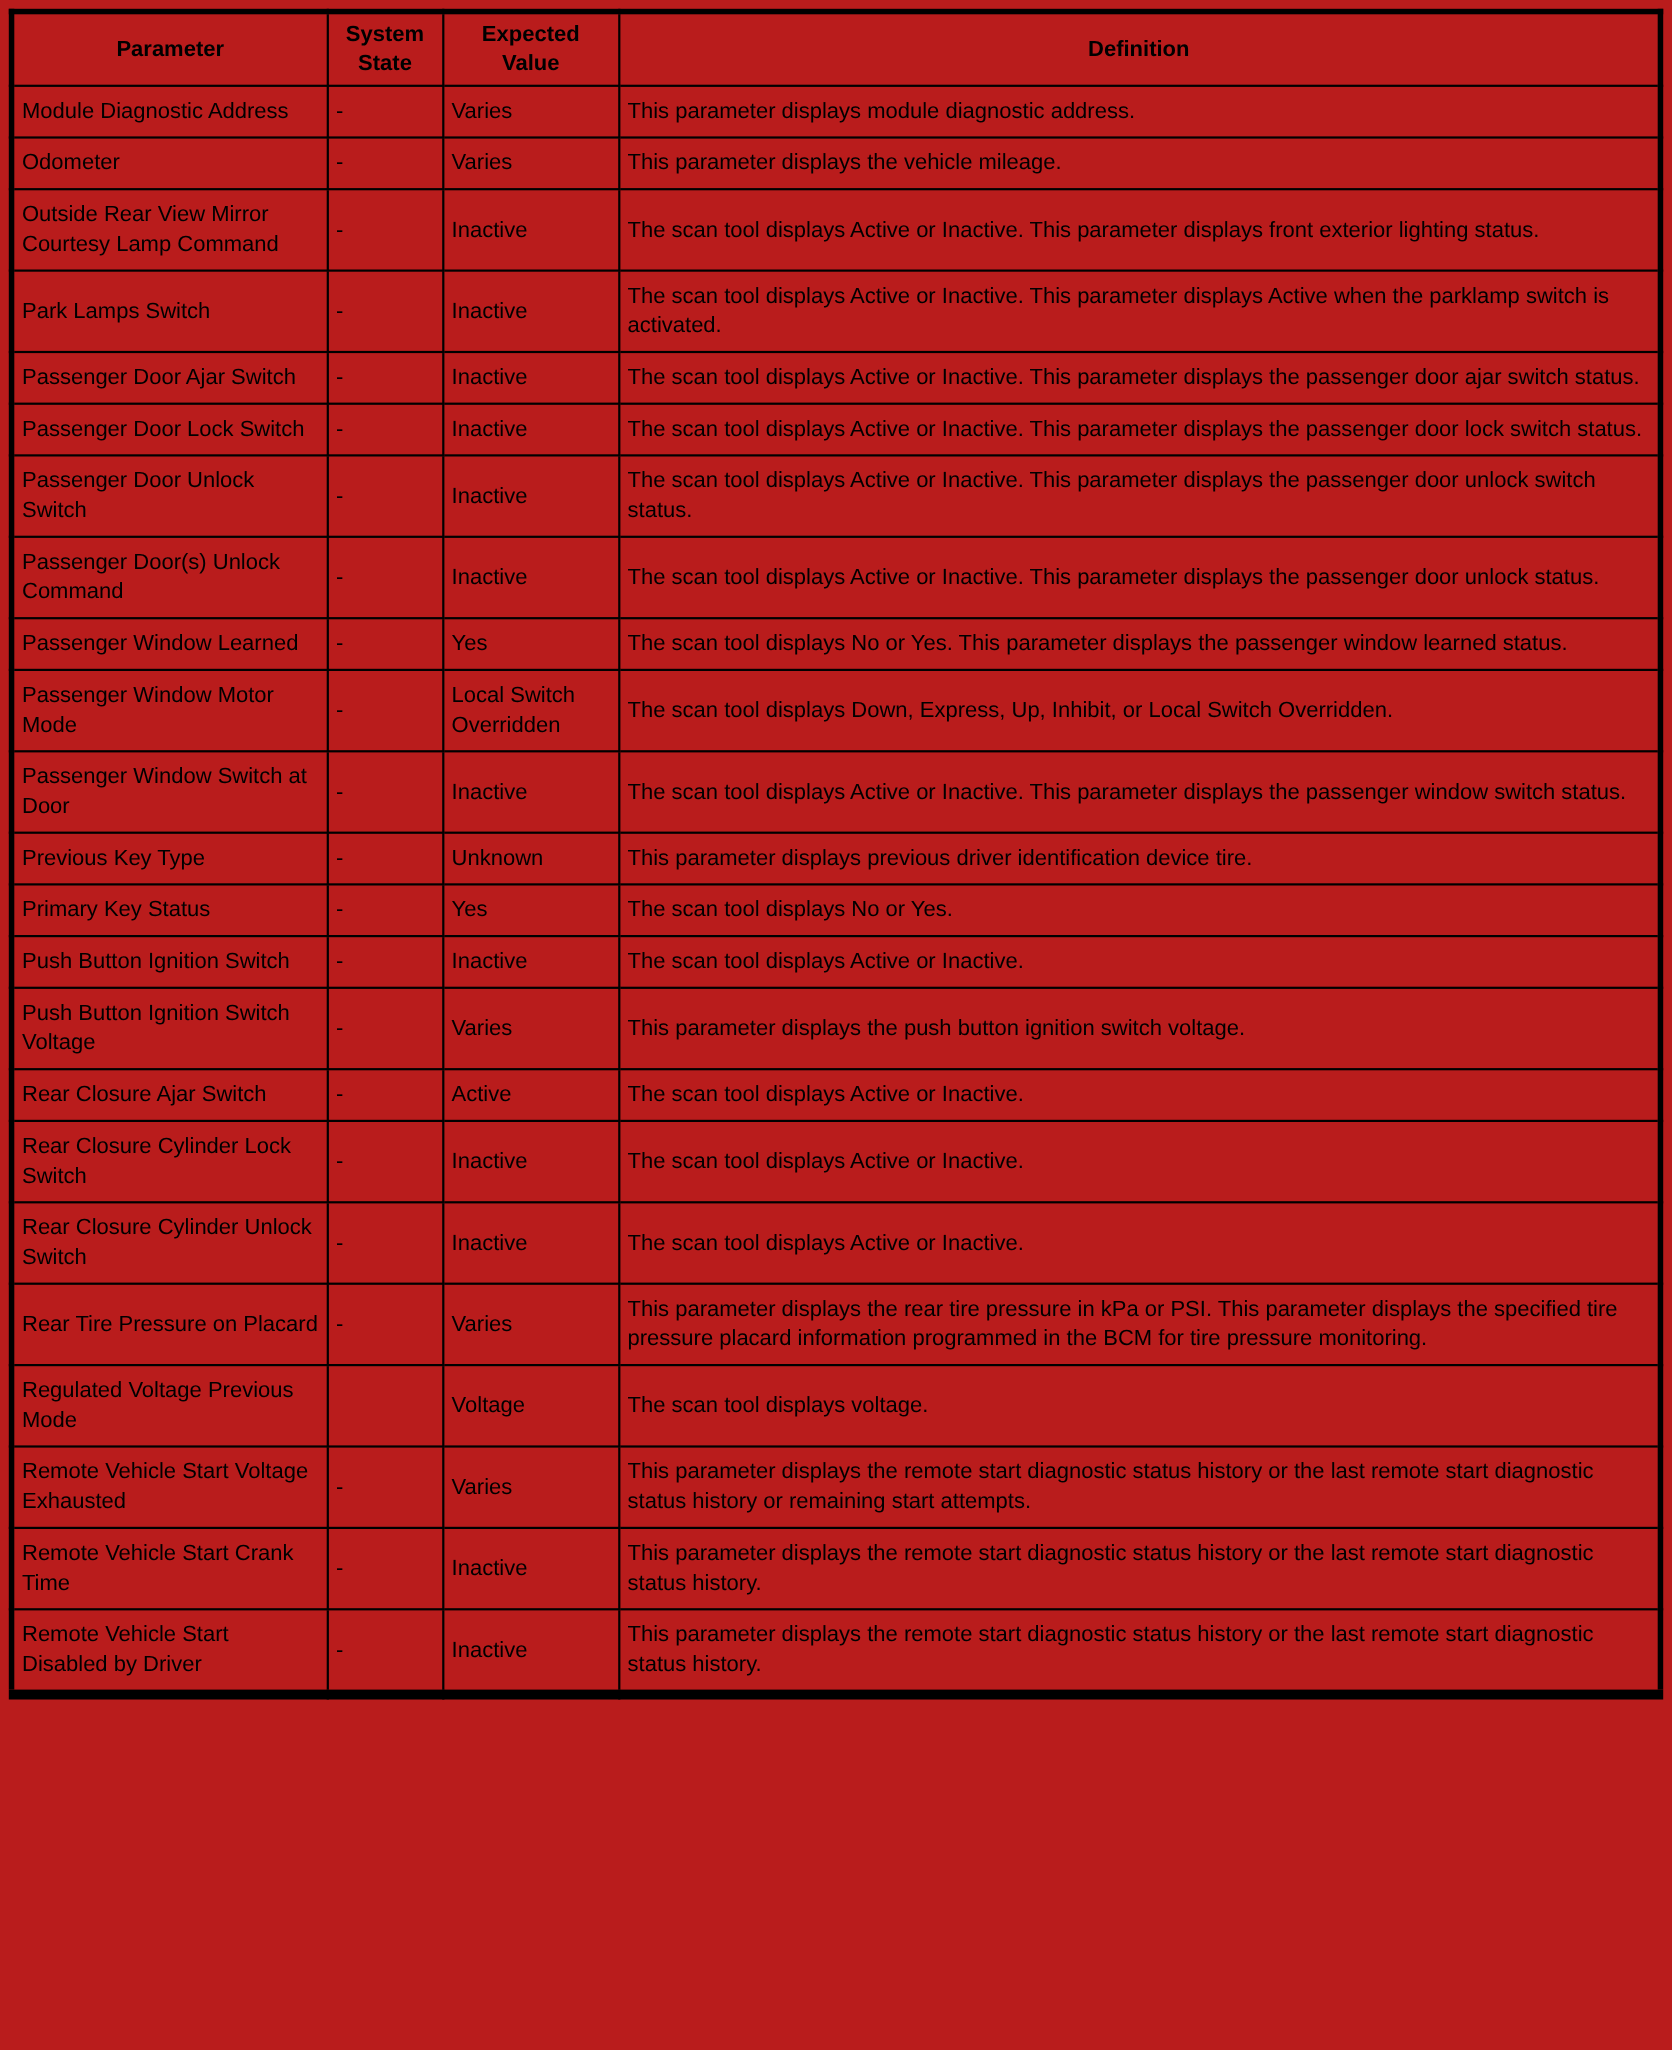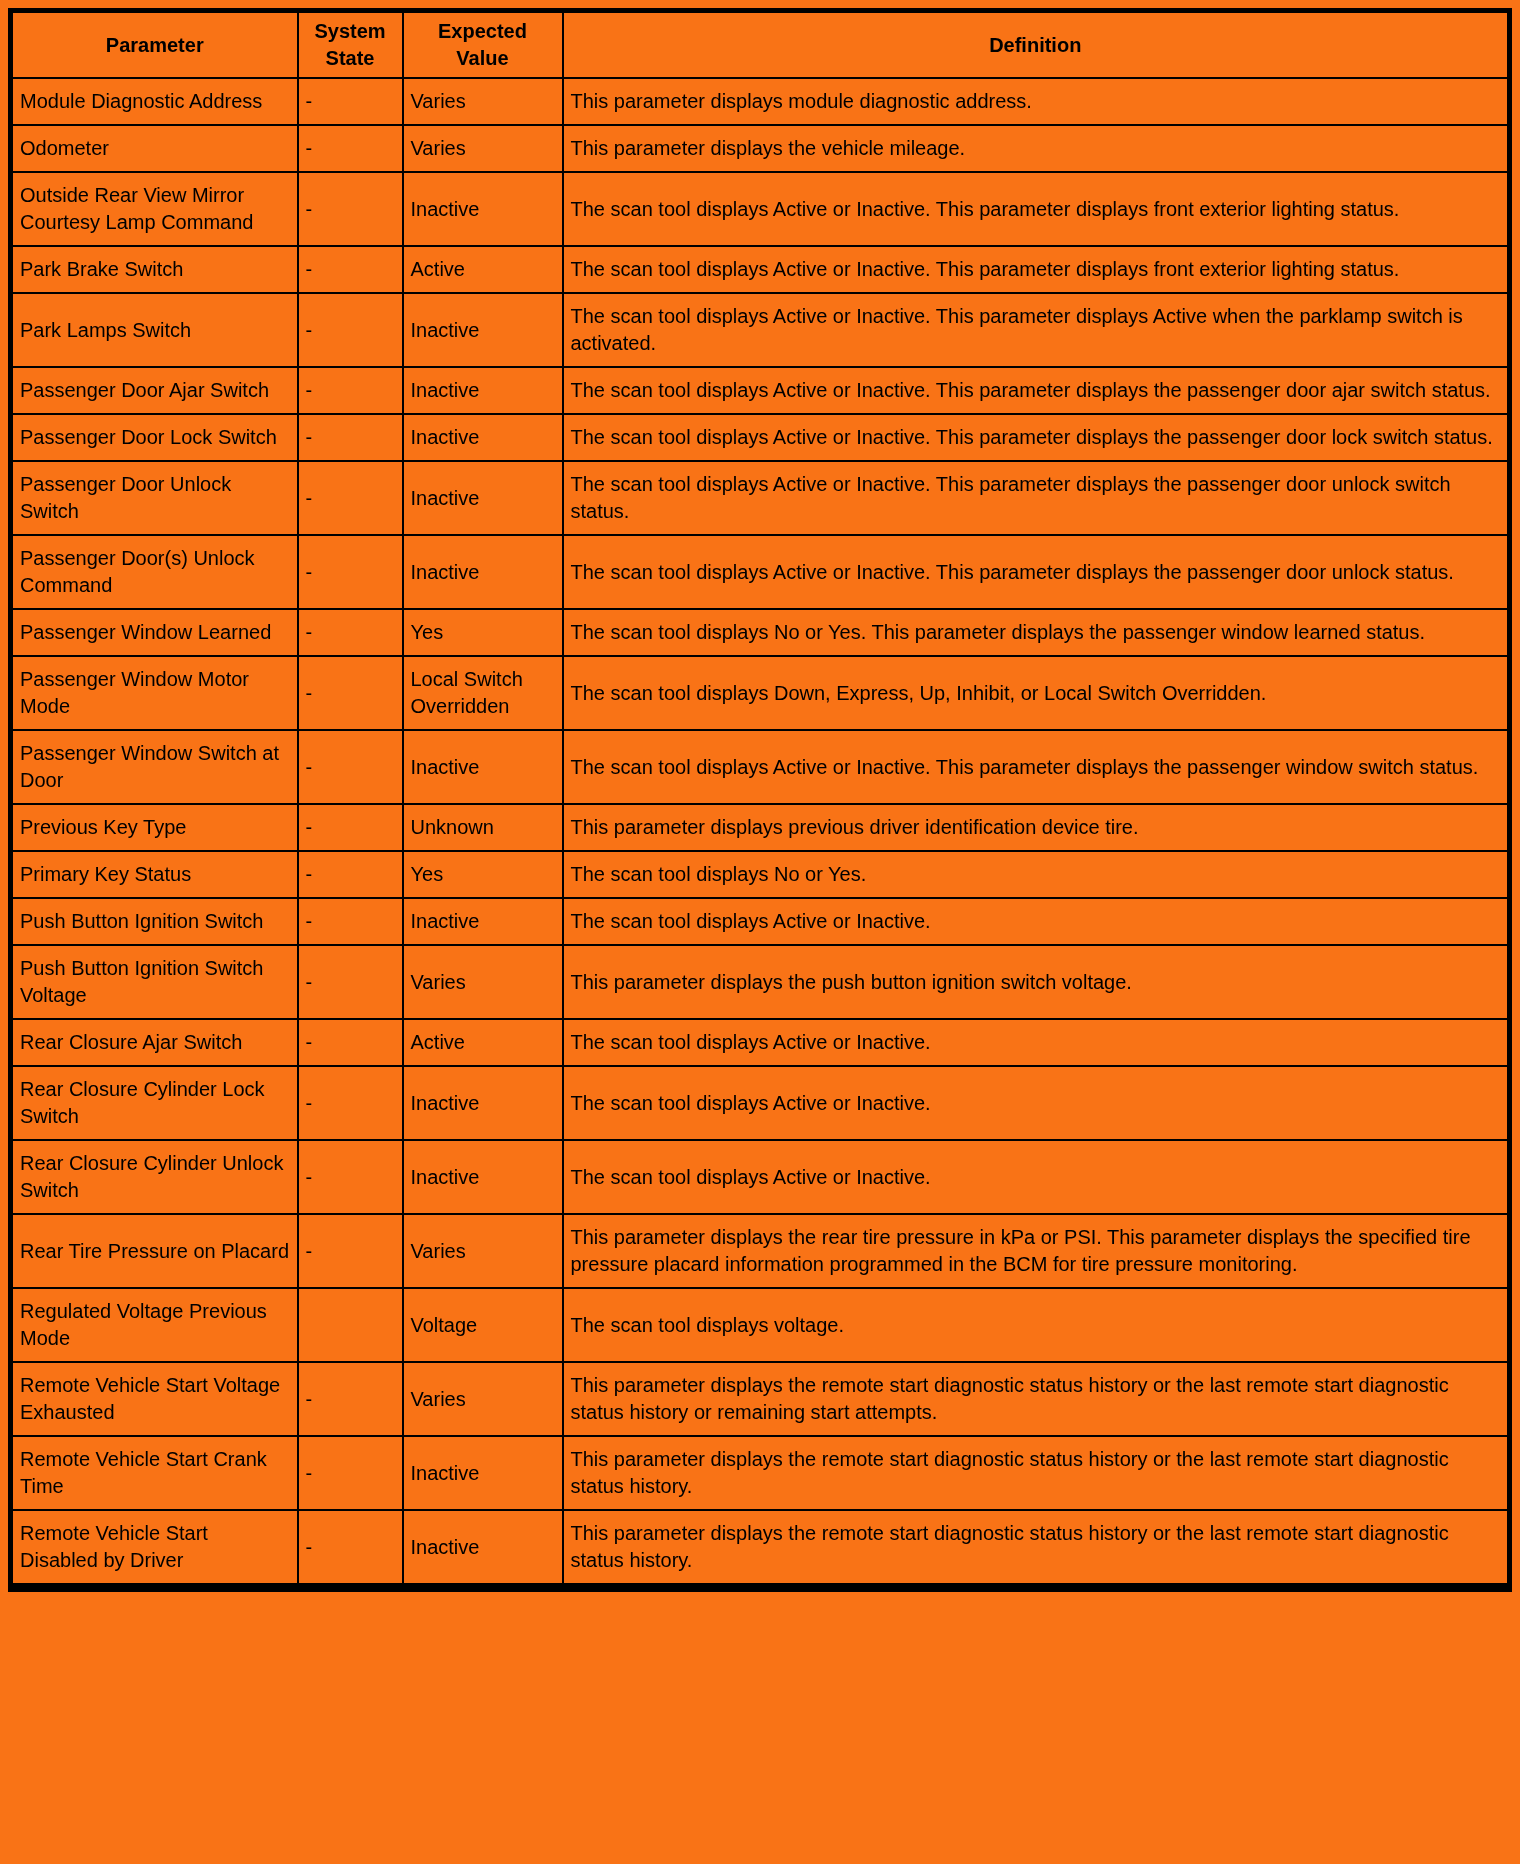--- a/index.html
+++ b/index.html
@@ -5,21 +5,21 @@
   html, body {
     margin: 0;
     padding: 0;
     background: #ffffff;
   }
   .page {
     width: 1520px;
     min-height: 1864px;
     box-sizing: border-box;
     padding: 8px 8px 10px 8px;
-    background: #f97316;
+    background: #b91c1c;
     font-family: "Liberation Sans", sans-serif;
     color: #000000;
   }
   table.diag {
     width: 100%;
     border-collapse: collapse;
     border: 5px solid #000000;
     border-bottom: 9px solid #000000;
     table-layout: fixed;
   }
@@ -77,26 +77,20 @@
           <td>Varies</td>
           <td>This parameter displays the vehicle mileage.</td>
         </tr>
         <tr>
           <td>Outside Rear View Mirror Courtesy Lamp Command</td>
           <td>-</td>
           <td>Inactive</td>
           <td>The scan tool displays Active or Inactive. This parameter displays front exterior lighting status.</td>
         </tr>
         <tr>
-          <td>Park Brake Switch</td>
-          <td>-</td>
-          <td>Active</td>
-          <td>The scan tool displays Active or Inactive. This parameter displays front exterior lighting status.</td>
-        </tr>
-        <tr>
           <td>Park Lamps Switch</td>
           <td>-</td>
           <td>Inactive</td>
           <td>The scan tool displays Active or Inactive. This parameter displays Active when the parklamp switch is activated.</td>
         </tr>
         <tr>
           <td>Passenger Door Ajar Switch</td>
           <td>-</td>
           <td>Inactive</td>
           <td>The scan tool displays Active or Inactive. This parameter displays the passenger door ajar switch status.</td>

